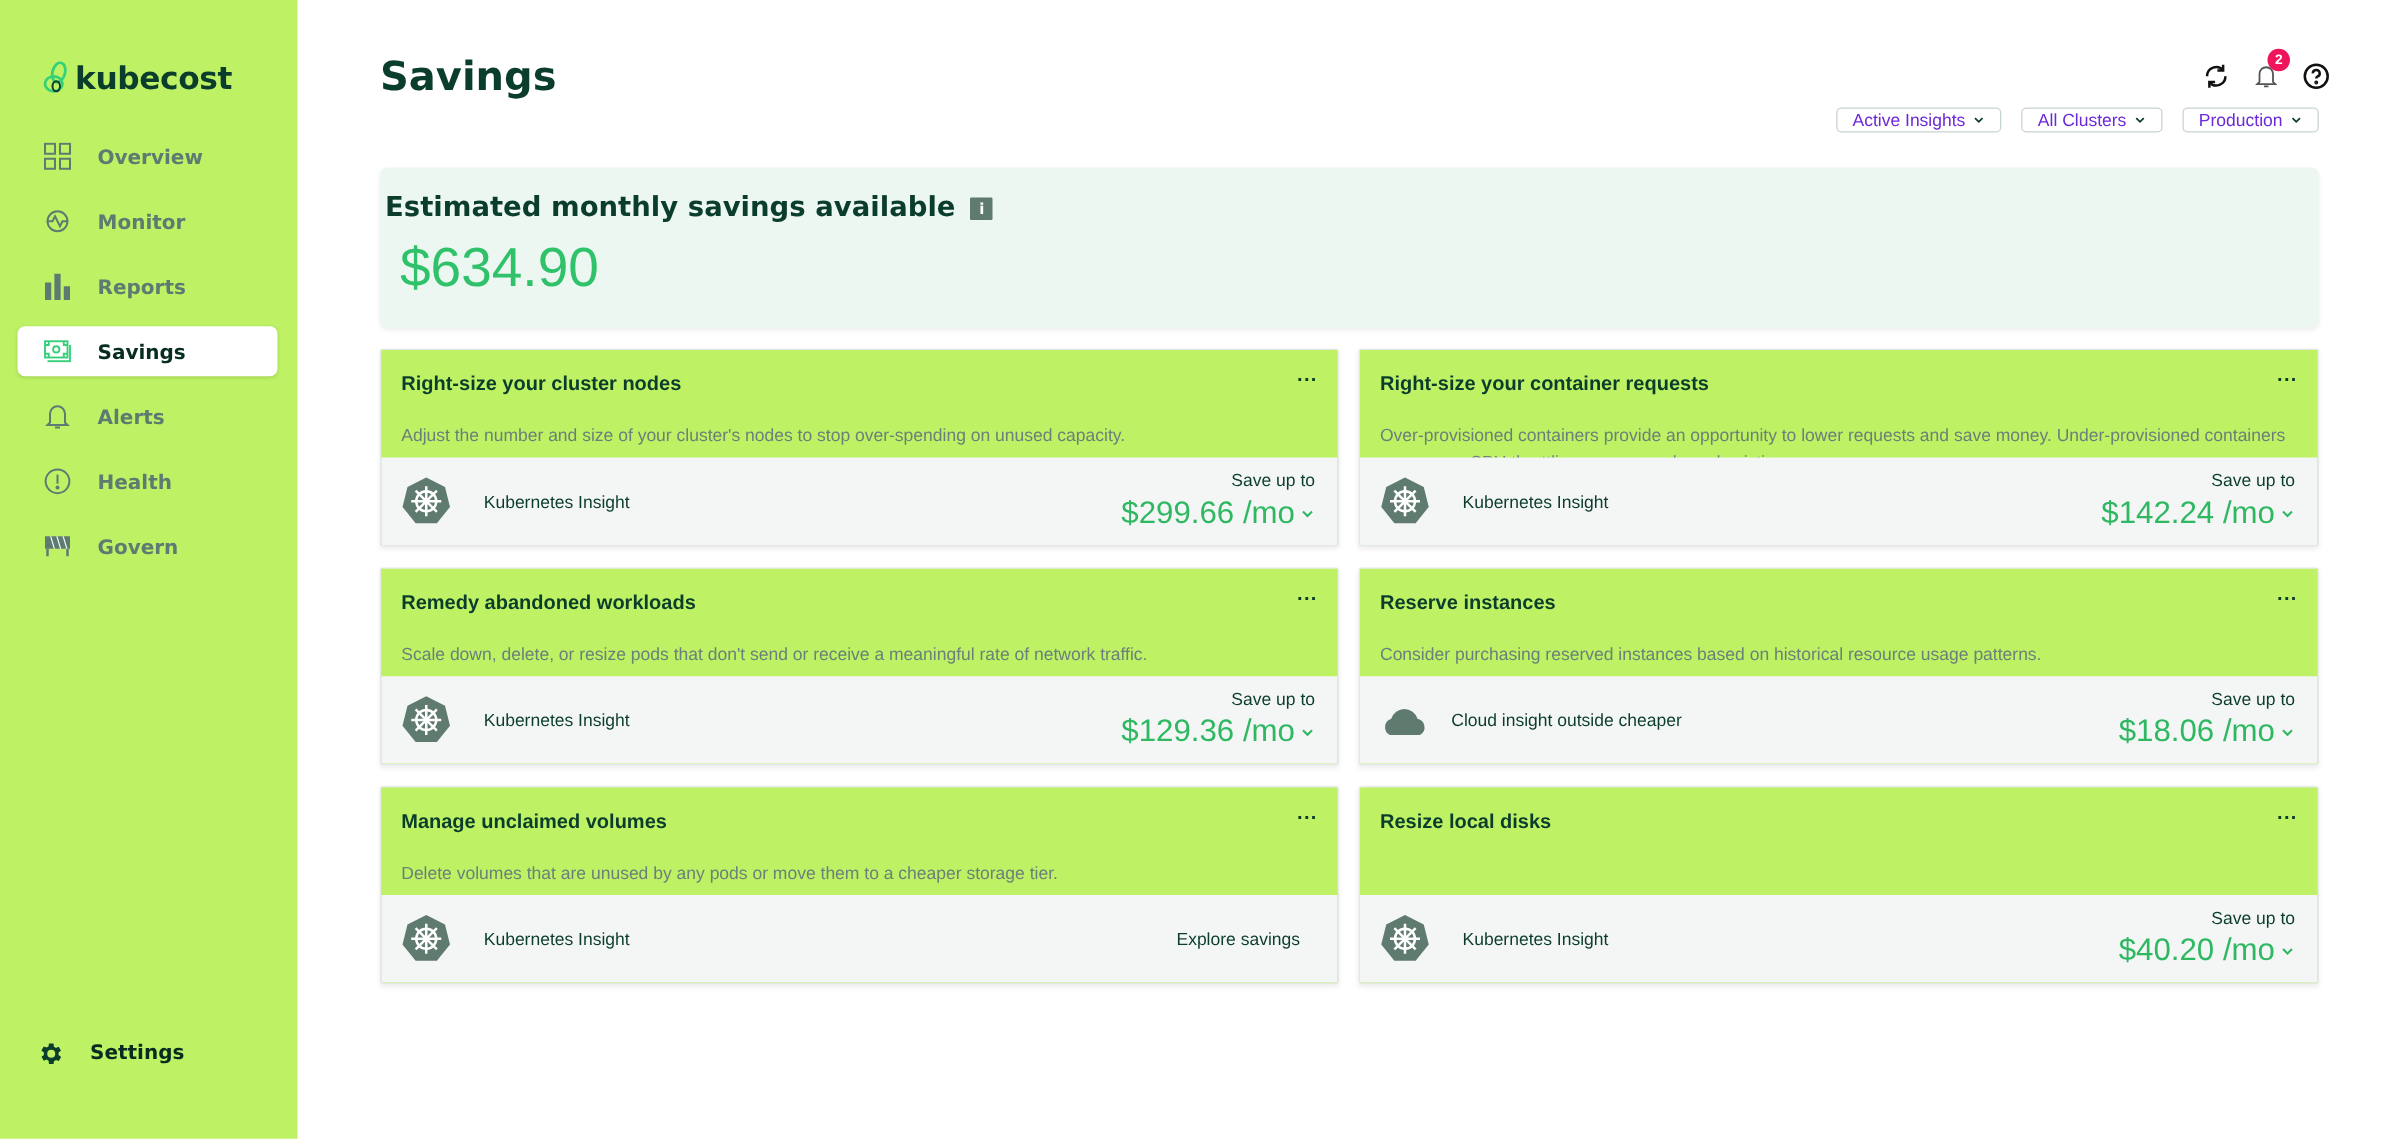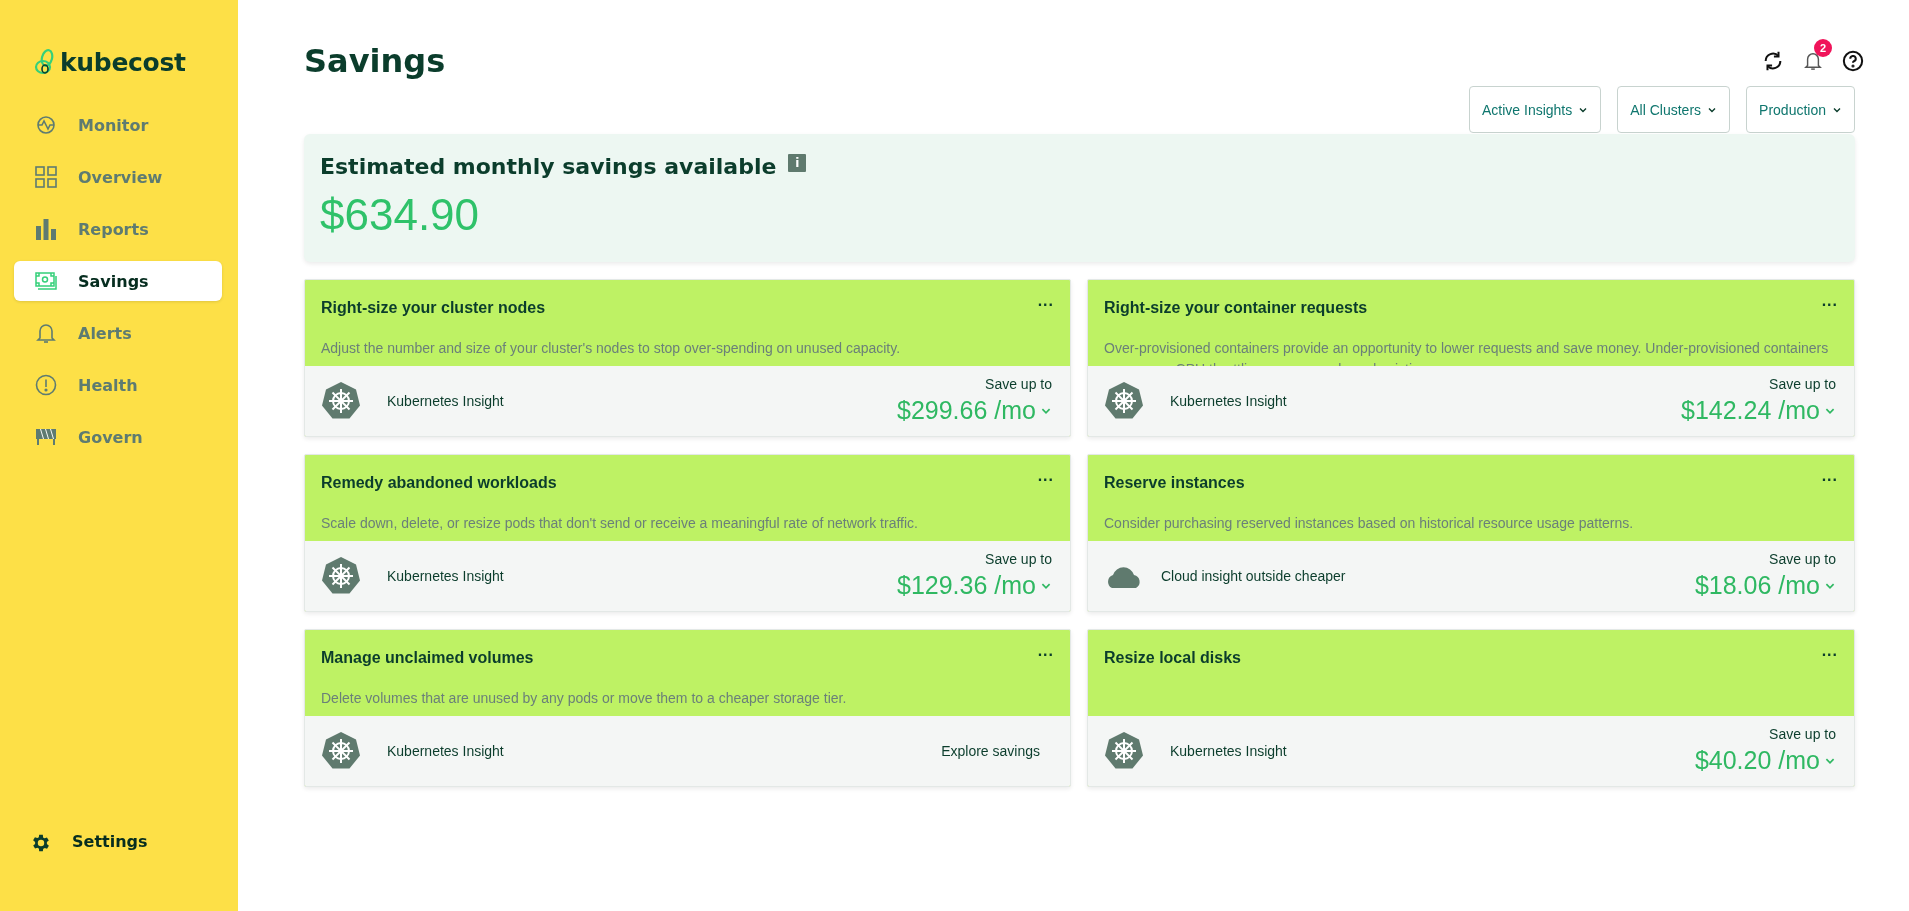--- a/index.html
+++ b/index.html
@@ -1,42 +1,42 @@
 <!DOCTYPE html>
 <html><head>
 <meta charset="utf-8">
 <style>
   * { box-sizing: border-box; margin: 0; padding: 0; }
   html, body { width: 1909px; height: 911px; overflow: hidden; background: #ffffff; font-family: "Liberation Sans", sans-serif; color: #0b3d2c; }
-  .sidebar { position: absolute; left: 0; top: 0; width: 238px; height: 911px; background: #fde047; }
+  .sidebar { position: absolute; left: 0; top: 0; width: 238px; height: 911px; background: #bef264; }
   .logo { position: absolute; left: 34px; top: 48px; display: flex; align-items: center; gap: 4px; }
   .logo-text { font-size: 25px; font-weight: 700; color: #0b3d2c; letter-spacing: -0.3px; font-family: "DejaVu Sans", sans-serif; }
   .nav { position: absolute; left: 14px; top: 105px; width: 208px; }
   .nav-item { height: 40px; margin-bottom: 12px; display: flex; align-items: center; border-radius: 6px; cursor: pointer; }
   .nav-item.active { background: #ffffff; box-shadow: 0 1px 3px rgba(0,0,0,0.12); }
   .nav-icon { width: 24px; height: 24px; margin-left: 20px; display: flex; align-items: center; justify-content: center; }
   .nav-label { margin-left: 20px; font-size: 16px; font-weight: 700; color: #5e7b71; font-family: "DejaVu Sans", sans-serif; }
   .nav-item.active .nav-label { color: #062d1f; }
   .switch-ctx { position: absolute; left: 30px; top: 784px; display: flex; align-items: center; cursor: pointer; }
   .switch-ctx .lbl { margin-left: 20px; }
   .switch-title { font-size: 16px; font-weight: 700; color: #062d1f; font-family: "DejaVu Sans", sans-serif; }
   .switch-sub { font-size: 13px; font-weight: 700; color: #0b3d2c; margin-top: 6px; font-family: "DejaVu Sans", sans-serif; }
   .settings { position: absolute; left: 30px; top: 832px; display: flex; align-items: flex-start; cursor: pointer; }
   .settings .lbl { margin-left: 20px; font-size: 16px; font-weight: 700; color: #062d1f; font-family: "DejaVu Sans", sans-serif; }
 
   .page-title { position: absolute; left: 304px; top: 42px; font-size: 32px; font-weight: 700; color: #0b3d2c; font-family: "DejaVu Sans", sans-serif; }
   .top-icons { position: absolute; left: 1760px; top: 48px; display: flex; align-items: center; gap: 14px; }
   .icon-btn { width: 26px; height: 26px; display: flex; align-items: center; justify-content: center; position: relative; cursor: pointer; }
   .badge { position: absolute; left: 14px; top: -9px; width: 18px; height: 18px; border-radius: 9px; background: #f0145a; color: #fff; font-size: 11px; font-weight: 700; display: flex; align-items: center; justify-content: center; }
   .filters { position: absolute; right: 54px; top: 86px; display: flex; gap: 16px; }
-  .dropdown { height: 47px; padding: 0 12px; border: 1px solid #c8d3cf; border-radius: 4px; display: flex; align-items: center; gap: 6px; font-size: 14px; color: #0f766e; background: #fff; cursor: pointer; }
+  .dropdown { height: 20px; padding: 0 12px; border: 1px solid #c8d3cf; border-radius: 4px; display: flex; align-items: center; gap: 6px; font-size: 14px; color: #6d28d9; background: #fff; cursor: pointer; }
   .dropdown .chev { width: 10px; height: 10px; }
 
   .banner { position: absolute; left: 304px; top: 134px; width: 1551px; height: 128px; background: #edf7f2; border-radius: 6px; box-shadow: 0 2px 4px rgba(0,0,0,0.08); }
-  .banner-title { position: absolute; left: 16px; top: 20px; font-size: 22px; font-weight: 700; color: #0b3d2c; font-family: "DejaVu Sans", sans-serif; display: flex; gap: 12px; }
+  .banner-title { position: absolute; left: 4px; top: 20px; font-size: 22px; font-weight: 700; color: #0b3d2c; font-family: "DejaVu Sans", sans-serif; display: flex; align-items: center; gap: 12px; }
   .info-icon { width: 18px; height: 18px; background: #5f7a6e; color: #fff; font-size: 12px; font-weight: 700; display: inline-flex; align-items: center; justify-content: center; border-radius: 1px; cursor: pointer; }
   .banner-amount { position: absolute; left: 16px; top: 56px; font-size: 44px; color: #2fc26a; font-weight: 400; }
 
   .grid { position: absolute; left: 304px; top: 279px; width: 1551px; display: grid; grid-template-columns: 767px 768px; column-gap: 16px; row-gap: 17px; }
   .card { height: 158px; border: 1px solid #e3e8e6; border-radius: 2px; background: #bef264; box-shadow: 0 2px 4px rgba(0,0,0,0.08); position: relative; overflow: hidden; }
   .card-title { position: absolute; left: 16px; top: 19px; font-size: 16px; font-weight: 700; color: #0b3d2c; }
   .card-more { position: absolute; right: 16px; top: 12px; font-size: 16px; font-weight: 700; color: #0b3d2c; letter-spacing: 1px; cursor: pointer; }
   .card-desc { position: absolute; left: 16px; top: 58px; right: 18px; font-size: 14px; line-height: 21px; color: #6b8079; }
   .card-footer { position: absolute; left: 0; right: 0; bottom: 0; height: 70px; background: #f4f6f5; }
   .footer-icon { position: absolute; left: 16px; top: 15px; width: 40px; height: 40px; }
@@ -56,37 +56,37 @@
       <ellipse cx="13" cy="9" rx="5" ry="8" fill="none" stroke="#35d07a" stroke-width="2.2" transform="rotate(15 13 9)"></ellipse>
       <ellipse cx="9" cy="18" rx="7" ry="6" fill="none" stroke="#35d07a" stroke-width="2.2"></ellipse>
       <ellipse cx="11" cy="20" rx="3" ry="4" fill="none" stroke="#0b3d2c" stroke-width="1.6"></ellipse>
     </svg>
     <span class="logo-text">kubecost</span>
   </div>
 
   <div class="nav">
     <div class="nav-item">
       <span class="nav-icon">
-        <svg width="20" height="20" viewBox="0 0 20 20" fill="none" stroke="#5e7b71" stroke-width="1.6">
-          <circle cx="10" cy="10" r="8"></circle>
-            <polyline points="2,10 6,10 8,6 12,14 14,10 18,10"></polyline>
-        </svg>
-      </span>
-      <span class="nav-label">Monitor</span>
-    </div>
-    <div class="nav-item">
-      <span class="nav-icon">
         <svg width="22" height="22" viewBox="0 0 22 22" fill="none" stroke="#5e7b71" stroke-width="1.6">
           <rect x="1" y="1" width="8" height="8"></rect>
             <rect x="13" y="1" width="8" height="8"></rect>
           <rect x="1" y="13" width="8" height="8"></rect>
             <rect x="13" y="13" width="8" height="8"></rect>
         </svg>
       </span>
       <span class="nav-label">Overview</span>
+    </div>
+    <div class="nav-item">
+      <span class="nav-icon">
+        <svg width="20" height="20" viewBox="0 0 20 20" fill="none" stroke="#5e7b71" stroke-width="1.6">
+          <circle cx="10" cy="10" r="8"></circle>
+            <polyline points="2,10 6,10 8,6 12,14 14,10 18,10"></polyline>
+        </svg>
+      </span>
+      <span class="nav-label">Monitor</span>
     </div>
     <div class="nav-item">
       <span class="nav-icon">
         <svg width="22" height="22" viewBox="0 0 22 22" fill="#5e7b71">
           <rect x="1" y="8" width="5" height="14"></rect>
             <rect x="8.5" y="1" width="5" height="21"></rect>
             <rect x="16" y="11" width="5" height="11"></rect>
         </svg>
       </span>
       <span class="nav-label">Reports</span>

